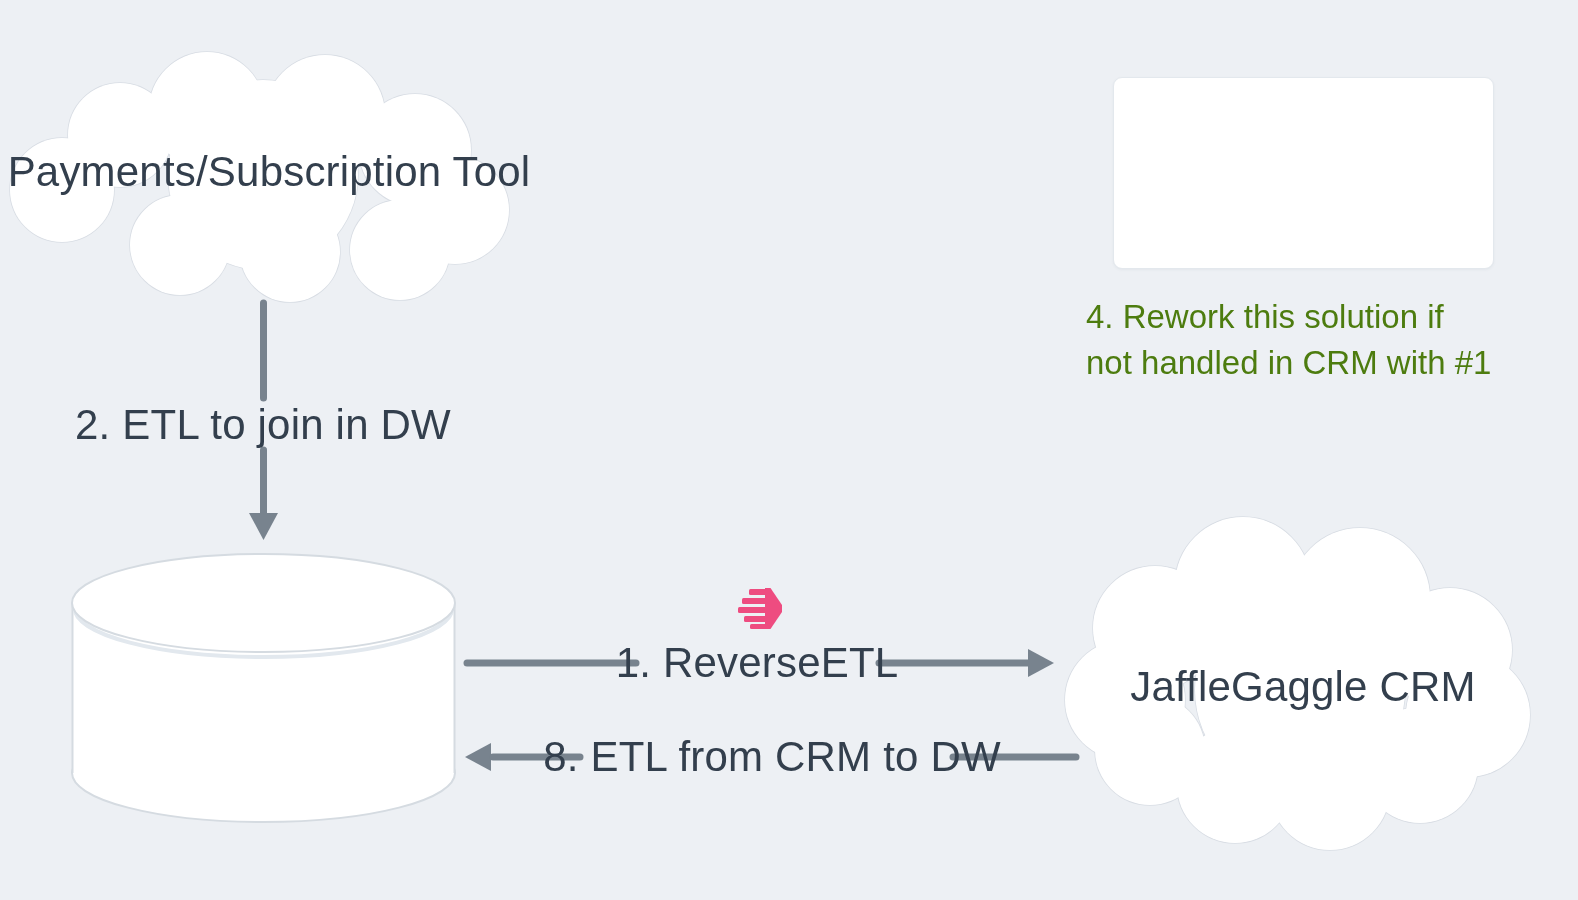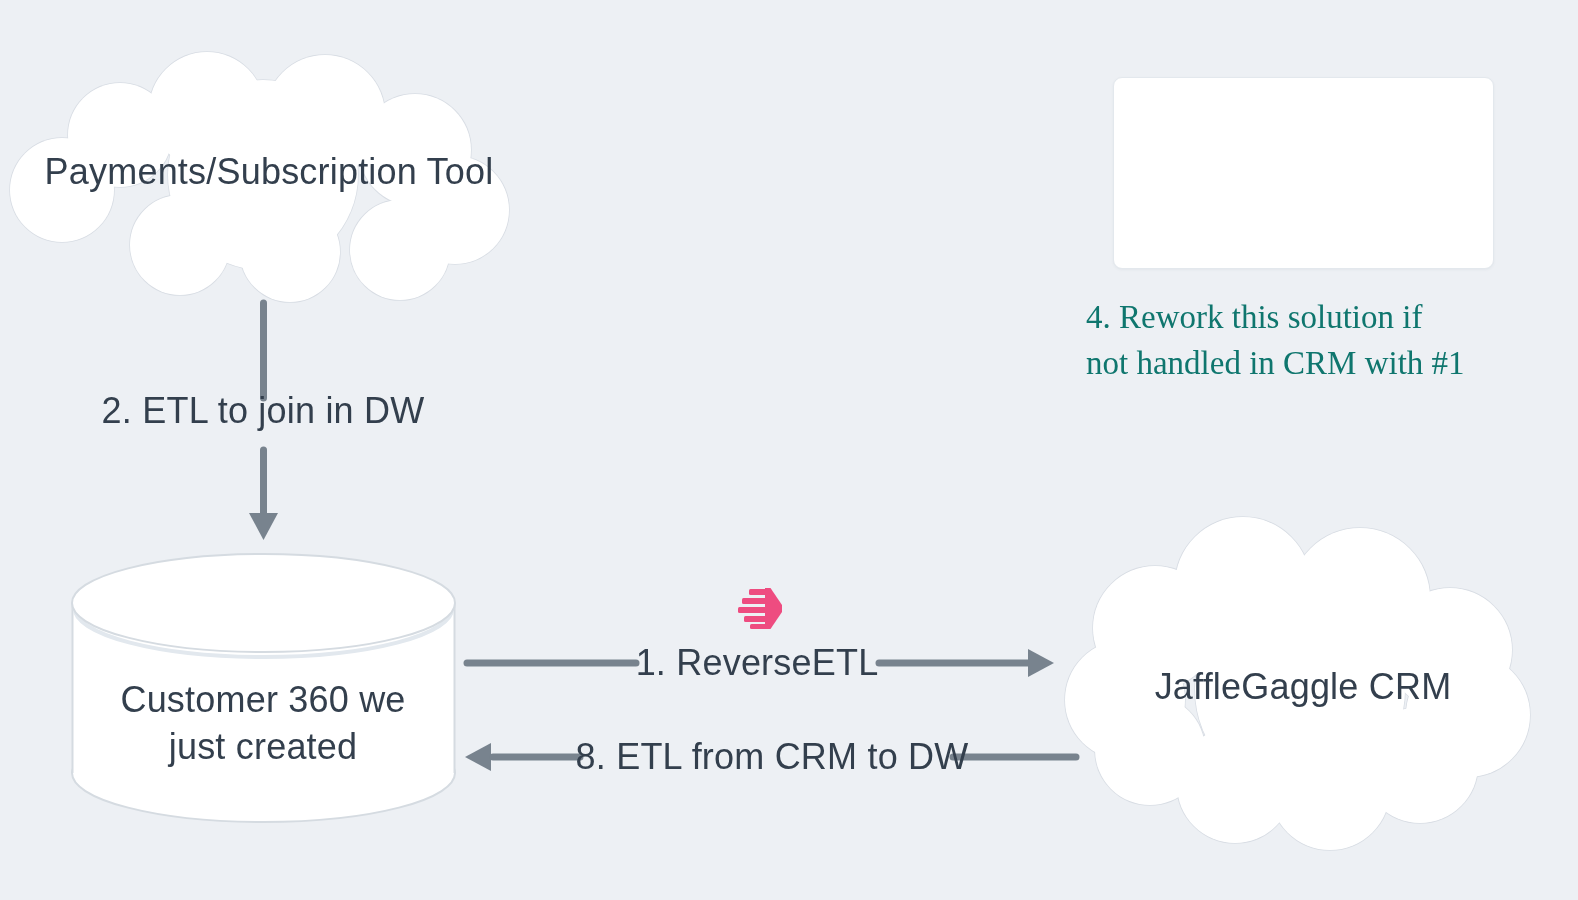--- a/index.html
+++ b/index.html
@@ -7,43 +7,42 @@
     position:relative;
     width:1578px;height:900px;
     background:#edf0f4;
     overflow:hidden;
     font-family:"Liberation Sans", sans-serif;
   }
   .diagram-layer{position:absolute;left:0;top:0;}
   .label{
     position:absolute;
     color:#333f4d;
-    font-size:36px;
+    font-size:42px;
     line-height:46px;
     letter-spacing:0.2px;
     white-space:nowrap;
   }
   .label.centered{transform:translate(-50%,-50%);text-align:center;}
   .csv-box{
     position:absolute;
     left:1113px;top:77px;
     width:379px;height:190px;
     background:#ffffff;
     border:1px solid #e3e8ed;
     border-radius:9px;
     box-shadow:0 1px 3px rgba(40,60,80,0.05);
   }
   .note{
     position:absolute;
     left:1086px;top:294px;
-    color:#0f766e;
+    color:#4d7c0f;
     font-size:33px;
     line-height:46px;
     white-space:nowrap;
-    font-family:Liberation Serif, serif;
   }
   .cloud-stroke circle{fill:#ffffff;stroke:#d8dde4;stroke-width:1.5;}
   .cloud-fill circle{fill:#ffffff;stroke:none;}
   .arrow{stroke:#78838e;stroke-width:7;stroke-linecap:round;fill:none;}
   .arrow-head{fill:#78838e;stroke:none;}
   .cyl-line{stroke:#d5dbe1;stroke-width:2;fill:none;}
   .cyl-fill{fill:#ffffff;}
 </style>
 </head>
 <body>
@@ -148,26 +147,22 @@
   <div class="csv-box"></div>
 
   <div class="label centered" style="left:269px;top:172px;">Payments/Subscription Tool</div>
 
 
   <div class="note">
     <div>4. Rework this solution if</div>
     <div>not handled in CRM with #1</div>
   </div>
 
-  <div class="label centered" style="left:263px;top:411px;">2. ETL to join in DW</div>
+  <div class="label centered" style="left:263px;top:425px;">2. ETL to join in DW</div>
 
   <div class="label centered" style="left:757px;top:663px;">1. ReverseETL</div>
 
   <div class="label centered" style="left:772px;top:757px;">8. ETL from CRM to DW</div>
 
-  <div class="label centered" style="left:263px;top:723px;line-height:47px;">
-    <div>Customer 360 we</div>
-    <div>just created</div>
-  </div>
 
   <div class="label centered" style="left:1303px;top:687px;">JaffleGaggle CRM</div>
 
 </div>
 
 </body></html>

